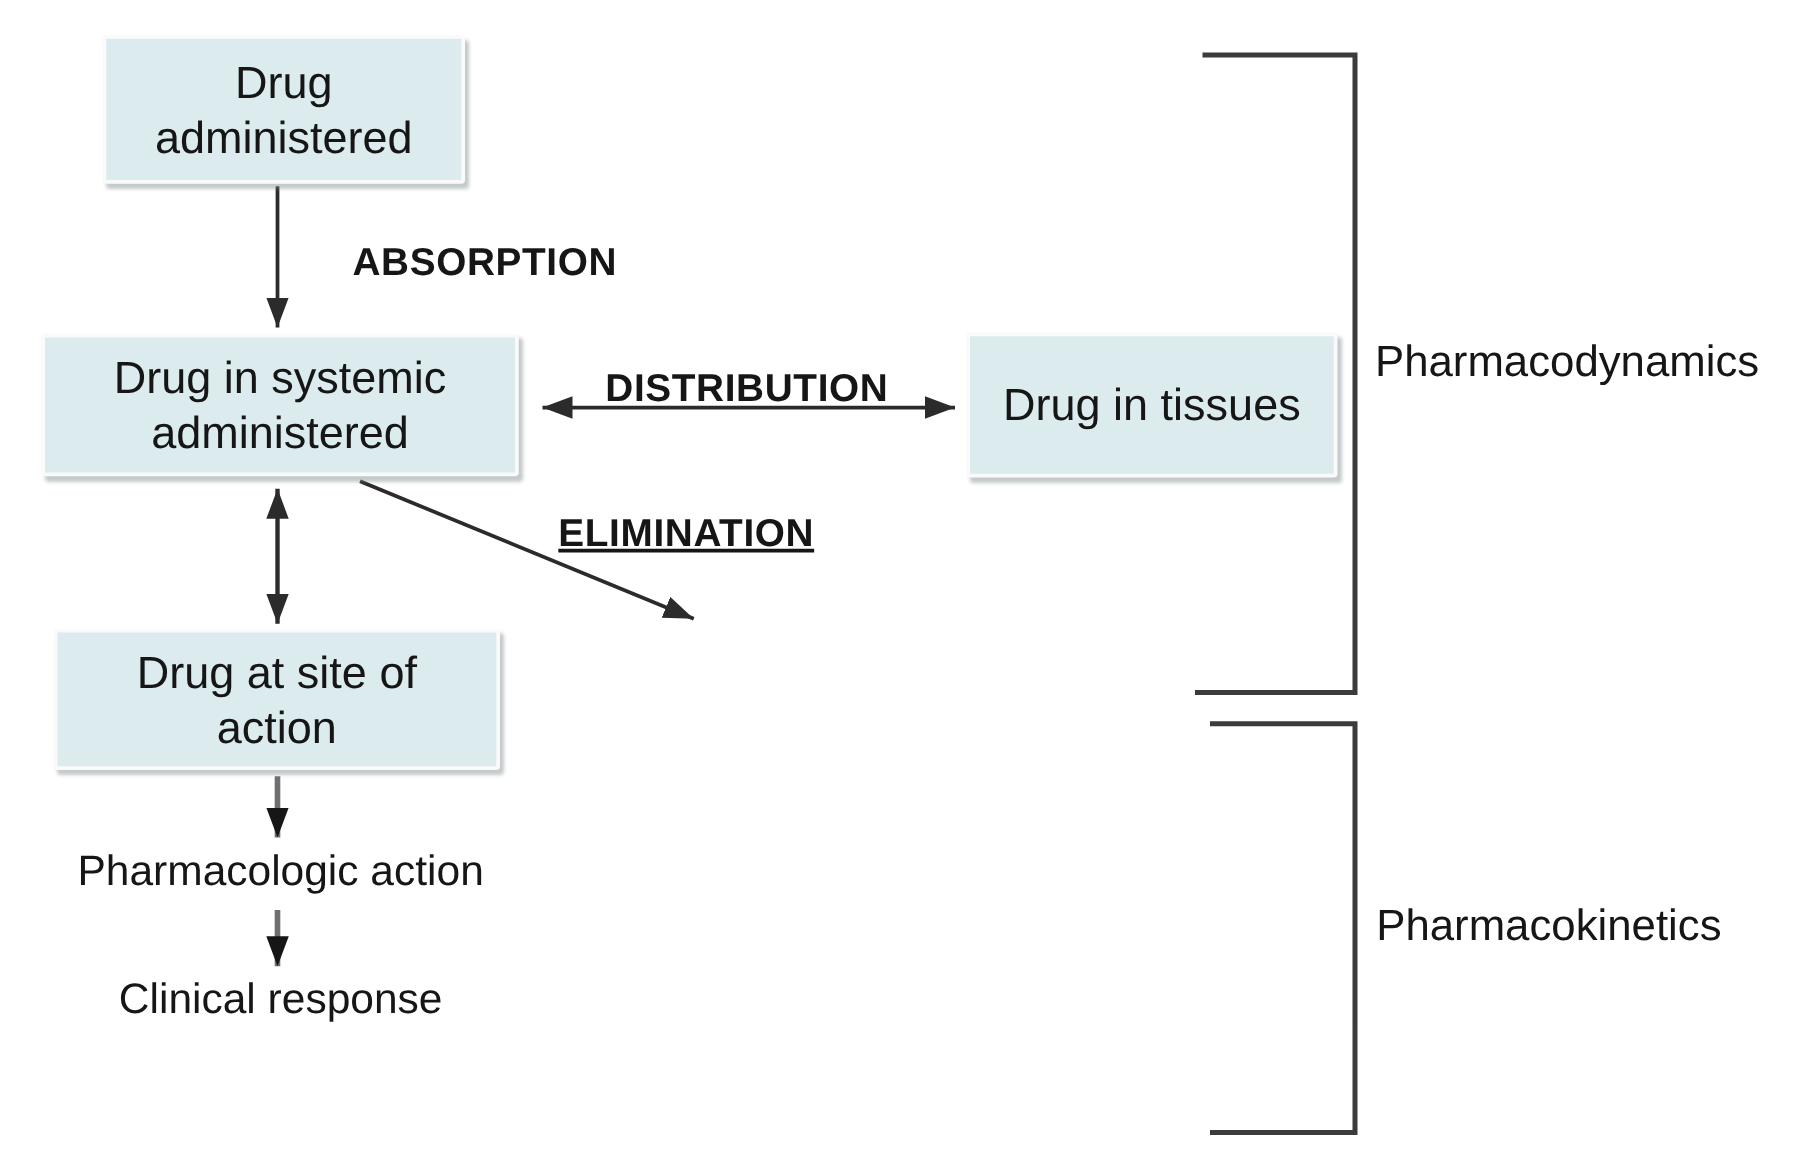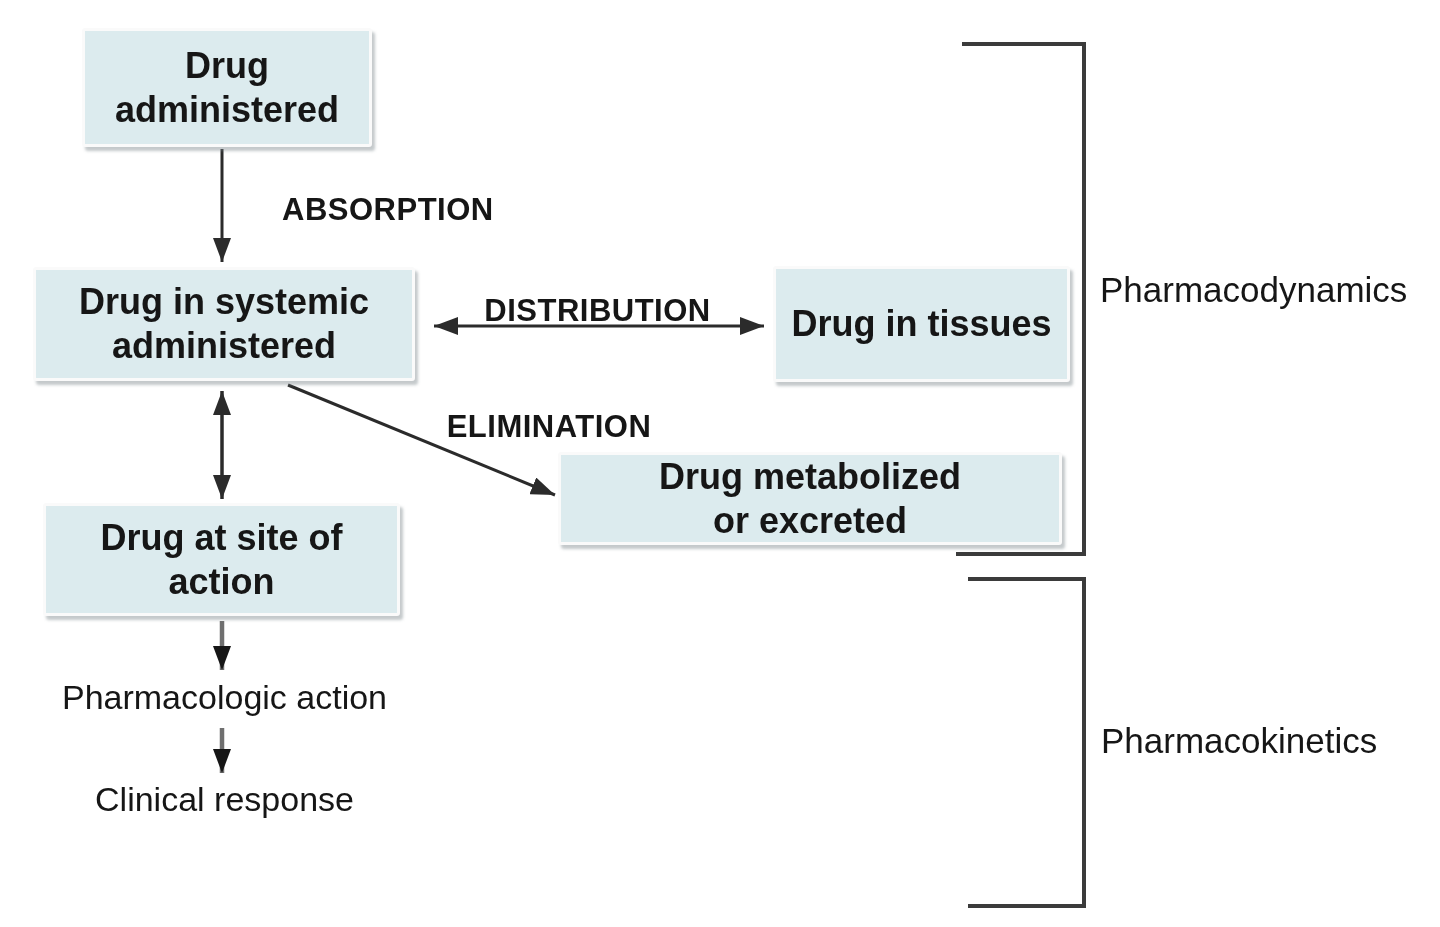--- a/index.html
+++ b/index.html
@@ -32,21 +32,20 @@
     border-radius:3px;
     box-shadow:3px 4px 3px rgba(125,135,140,0.45);
     display:flex;
     align-items:center;
     justify-content:center;
     text-align:center;
     font-size:36px;
     line-height:44px;
     white-space:pre-line;
     color:var(--text-color);
-    font-weight:bold;
   }
   .proc-label{
     position:absolute;
     font-size:31px;
     font-weight:bold;
     letter-spacing:0.5px;
     color:var(--text-color);
     white-space:nowrap;
   }
   .flow-text{
@@ -96,31 +95,29 @@
   </svg>
 
   <div class="node" style="left:82px;top:28px;width:290px;height:119px;">Drug
 administered</div>
 
   <div class="node" style="left:33px;top:267px;width:382px;height:114px;">Drug in systemic
 administered</div>
 
   <div class="node" style="left:773px;top:266px;width:297px;height:116px;">Drug in tissues</div>
 
-  <div class="node" style="left:558px;top:452px;width:504px;height:93px;">Drug metabolized
-or excreted</div>
 
   <div class="node" style="left:43px;top:503px;width:357px;height:113px;">Drug at site of
 action</div>
 
   <div class="proc-label" style="left:250px;top:192px;margin-left:32px;">ABSORPTION</div>
 
   <div class="proc-label" style="left:425px;top:283px;width:345px;text-align:center;margin-top:10px;">DISTRIBUTION</div>
 
-  <div class="proc-label" style="left:438px;top:409px;width:222px;text-align:center;">ELIMINATION</div>
+  <div class="proc-label" style="left:438px;top:409px;width:222px;text-align:center;text-decoration:underline;">ELIMINATION</div>
 
   <div class="flow-text" style="left:27px;top:678px;width:395px;">Pharmacologic action</div>
 
   <div class="flow-text" style="left:27px;top:780px;width:395px;">Clinical response</div>
 
   <div class="bracket-label" style="left:1100px;top:270px;">Pharmacodynamics</div>
 
   <div class="bracket-label" style="left:1101px;top:721px;">Pharmacokinetics</div>
 
 </div>

